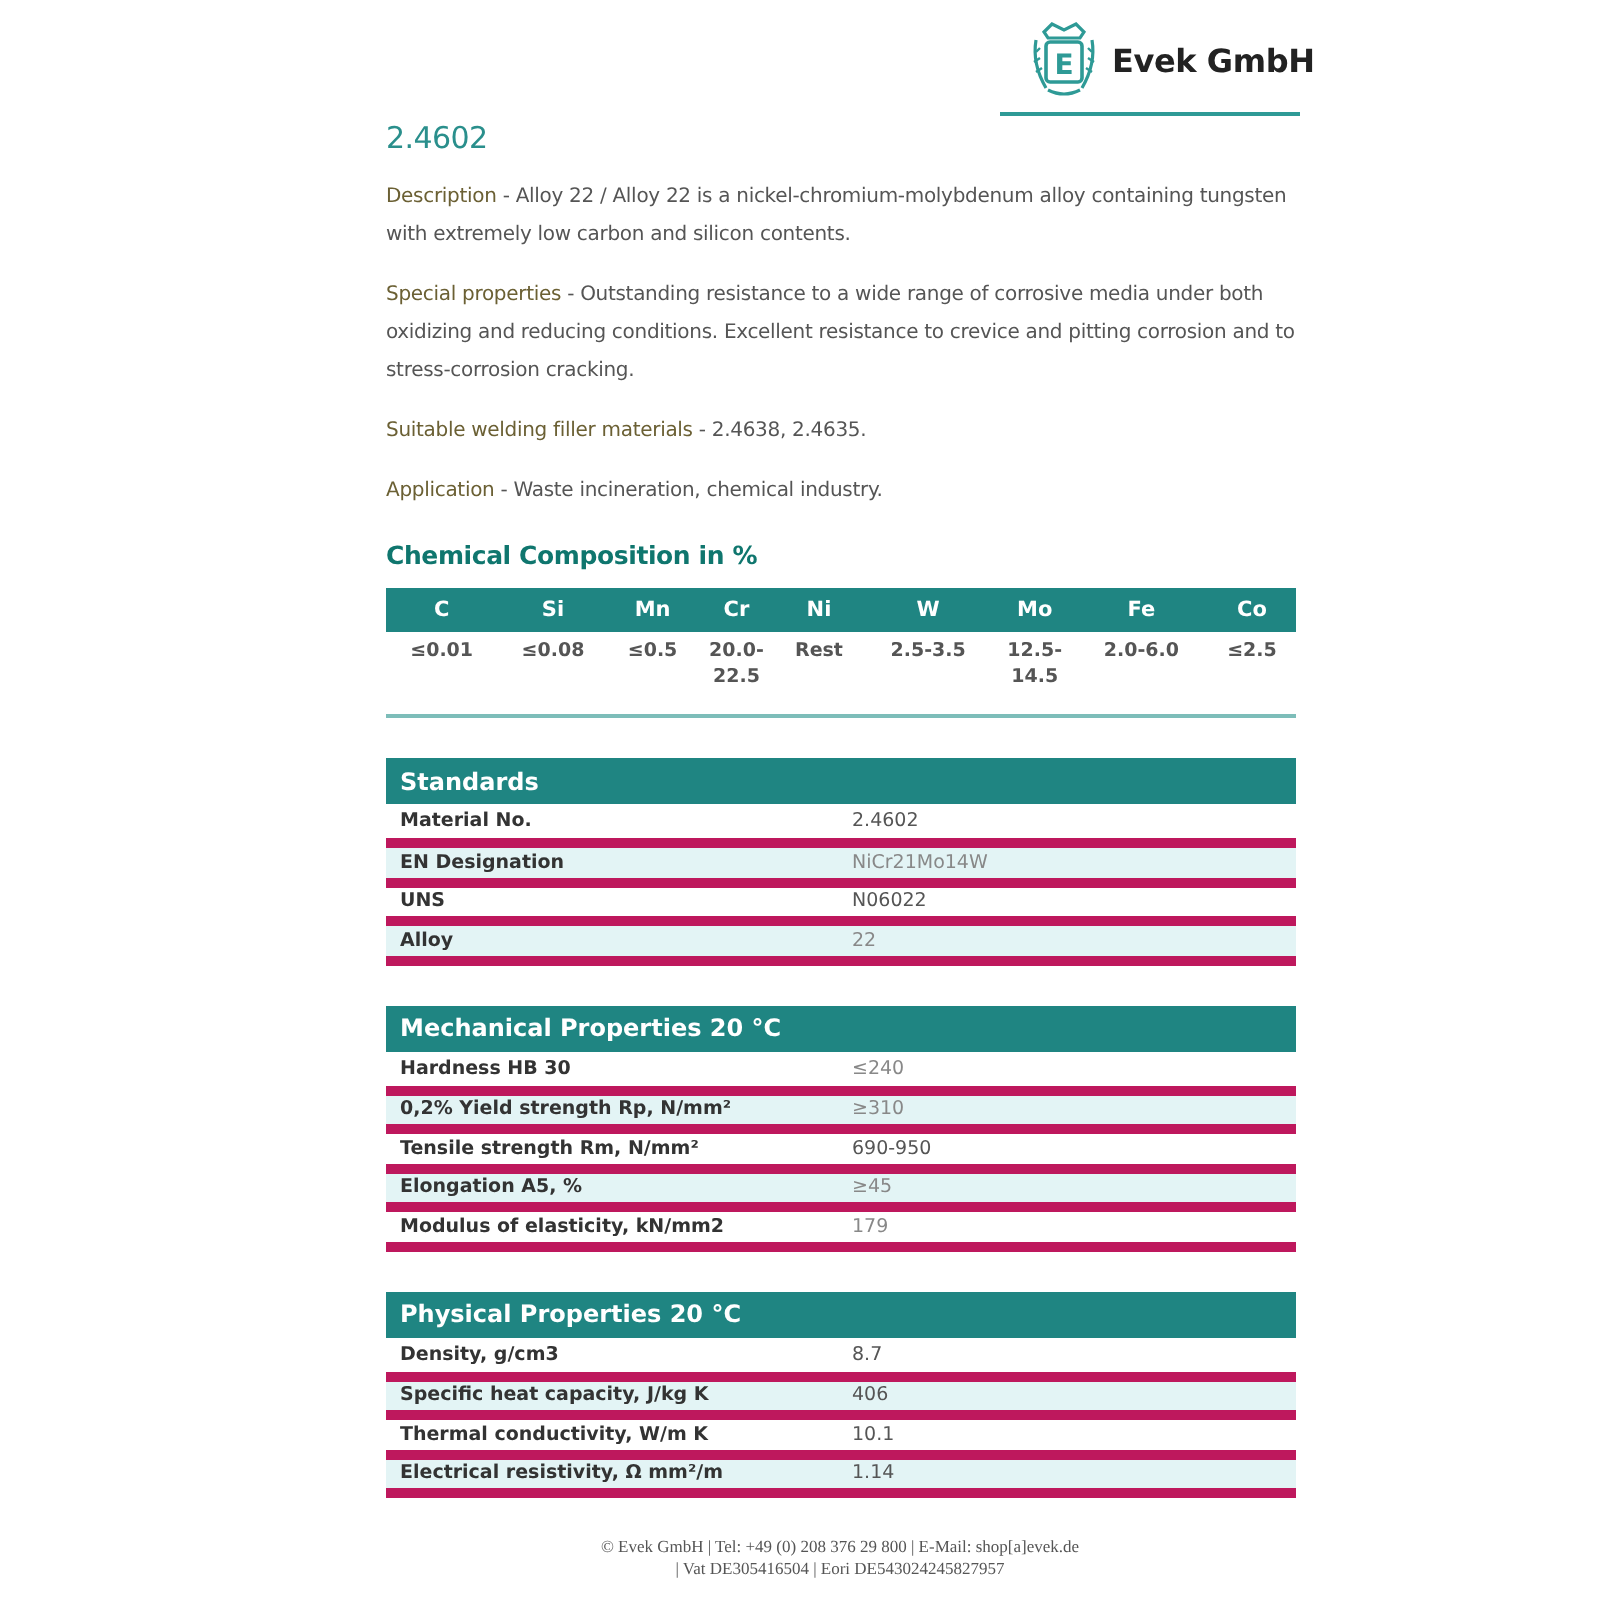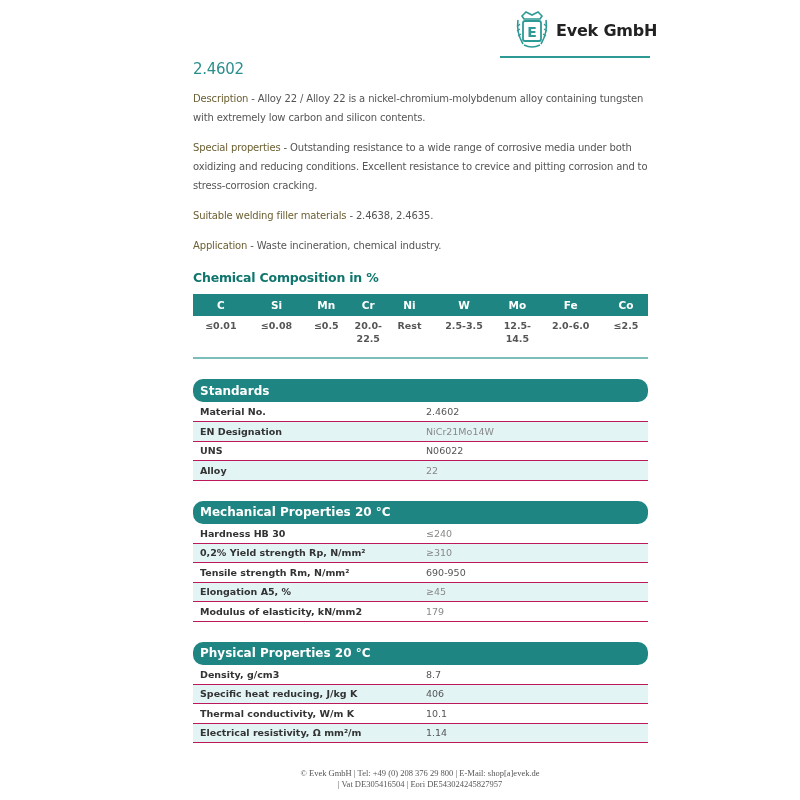--- a/index.html
+++ b/index.html
@@ -18,22 +18,22 @@
     .para .lead { color: #6b6034; }
 
     .section-title { font-size: 12.5px; font-weight: bold; color: #0f766e; margin-top: 15px; margin-bottom: 9px; letter-spacing: -0.2px; }
 
     table { border-collapse: collapse; width: 455px; }
     .chem th { background: #1f8582; color: #fff; font-size: 10.5px; font-weight: bold; height: 22px; text-align: center; }
     .chem td { font-size: 9.5px; font-weight: bold; color: #555; text-align: center; vertical-align: top; padding-top: 3px; height: 42px; line-height: 13px; }
     .chem { border-bottom: 2px solid #7dbdb9; }
 
     .prop { margin-top: 20px; }
-    .prop th { background: #1f8582; color: #fff; font-size: 12px; font-weight: bold; text-align: left; padding-left: 7px; height: 23px; border-radius: 10px; }
-    .prop td { font-size: 9.5px; height: 19.5px; border-bottom: 1px solid #be185d; }
+    .prop th { background: #1f8582; color: #fff; font-size: 12px; font-weight: bold; text-align: left; padding-left: 7px; height: 23px; }
+    .prop td { font-size: 9.5px; height: 19.5px; border-bottom: 5px solid #be185d; }
     .prop td.k { font-weight: bold; color: #333; padding-left: 7px; width: 233px; }
     .prop td.v { color: #555; }
     .prop tr.alt td { background: #e3f4f5; }
     .prop td.v.light { color: #888; }
 
     .footer { position: absolute; left: 0; top: 768px; width: 840px; text-align: center; font-family: "Liberation Serif", serif; font-size: 8.5px; color: #555; line-height: 11px; }
   </style>
 </head>
 <body>
 
@@ -145,21 +145,21 @@
   <table class="prop">
     <tbody>
         <tr>
           <th colspan="2">Physical Properties 20 °C</th>
         </tr>
     <tr>
           <td class="k">Density, g/cm3</td>
           <td class="v">8.7</td>
         </tr>
     <tr class="alt">
-          <td class="k">Specific heat reducing, J/kg K</td>
+          <td class="k">Specific heat capacity, J/kg K</td>
           <td class="v">406</td>
         </tr>
     <tr>
           <td class="k">Thermal conductivity, W/m K</td>
           <td class="v">10.1</td>
         </tr>
     <tr class="alt">
           <td class="k">Electrical resistivity, Ω mm²/m</td>
           <td class="v">1.14</td>
         </tr>

